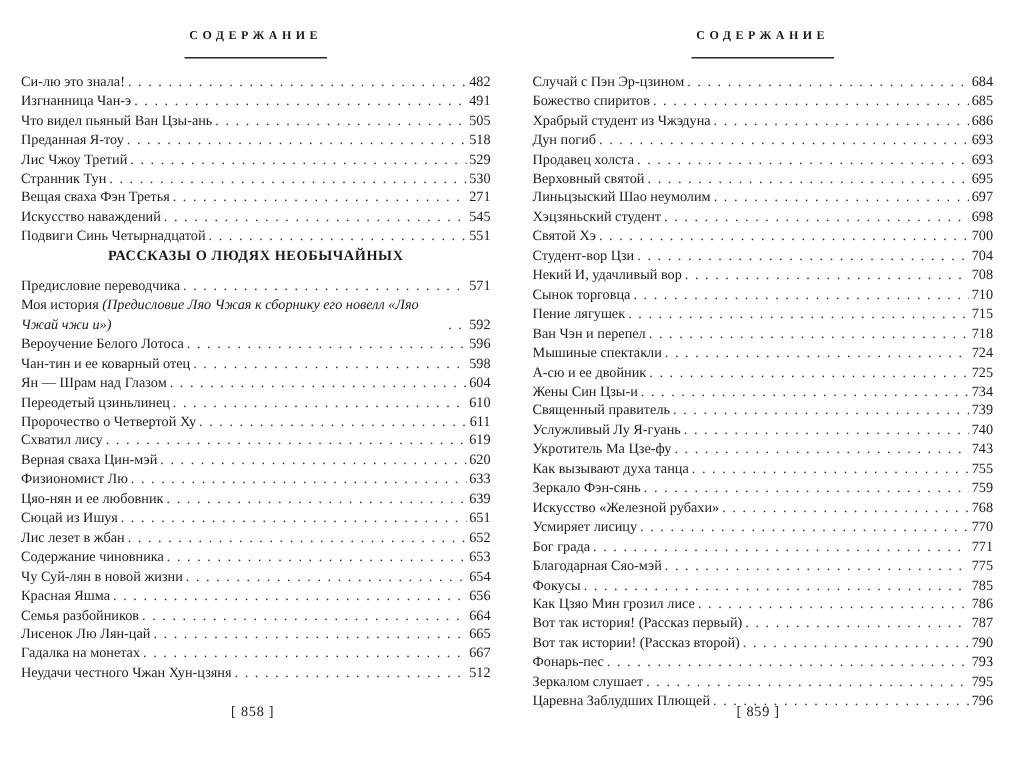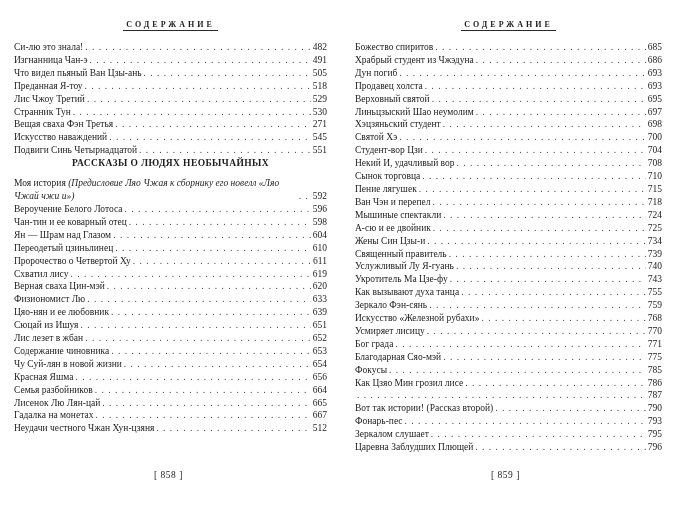--- a/index.html
+++ b/index.html
@@ -8,21 +8,21 @@
     background:#ffffff;color:#1c1c1c;
     font-family:"Liberation Serif","DejaVu Serif",serif;
   }
   .spread{display:flex;width:674px;height:506px;}
   .page{position:relative;width:337px;height:506px;box-sizing:border-box;background:#ffffff;}
   .page-left{padding:13px 10px 0 14px;}
   .page-right{padding:13px 12px 0 18px;}
   .toc-header-wrap{text-align:center;margin-bottom:10px;}
   .toc-header{
     display:inline-block;font-size:8px;font-weight:bold;letter-spacing:3px;
-    padding:0 3px 1px 3px;border-bottom:1px solid #2a2a2a;
+    padding:0 3px 10px 3px;border-bottom:1px solid #2a2a2a;
   }
   .toc-list{display:block;}
   .entry{display:flex;align-items:flex-end;font-size:9.5px;line-height:12.9px;}
   .entry .t{flex:0 1 auto;}
   .entry .t i{font-style:italic;}
   .leader{flex:1 1 12px;min-width:12px;overflow:hidden;white-space:nowrap;margin:0 2px;color:#333;}
   .leader::after{
     content:". . . . . . . . . . . . . . . . . . . . . . . . . . . . . . . . . . . . . . . . . . . . . . . . . . . . . . . . . . . . . . . . . . . . . . . . . . . .";
     letter-spacing:1px;
   }
@@ -85,20 +85,25 @@
           <span class="leader"></span>
           <span class="num">545</span>
         </div>
         <div class="entry">
           <span class="t">Подвиги Синь Четырнадцатой</span>
           <span class="leader"></span>
           <span class="num">551</span>
         </div>
         <div class="section-heading">РАССКАЗЫ О ЛЮДЯХ НЕОБЫЧАЙНЫХ</div>
         <div class="entry">
+          <span class="t">Предисловие переводчика</span>
+          <span class="leader"></span>
+          <span class="num">571</span>
+        </div>
+        <div class="entry">
           <span class="t">Моя история <i>(Предисловие Ляо Чжая к сборнику его новелл «Ляо Чжай чжи и»)</i></span>
           <span class="leader"></span>
           <span class="num">592</span>
         </div>
         <div class="entry">
           <span class="t">Вероучение Белого Лотоса</span>
           <span class="leader"></span>
           <span class="num">596</span>
         </div>
         <div class="entry">
@@ -188,20 +193,25 @@
         </div>
       </div>
     <div class="folio">[ 858 ]</div>
   </div>
   <div class="page page-right">
     <div class="toc-header-wrap">
       <span class="toc-header">СОДЕРЖАНИЕ</span>
     </div>
     <div class="toc-list">
         <div class="entry">
+          <span class="t">Случай с Пэн Эр-цзином</span>
+          <span class="leader"></span>
+          <span class="num">684</span>
+        </div>
+        <div class="entry">
           <span class="t">Божество спиритов</span>
           <span class="leader"></span>
           <span class="num">685</span>
         </div>
         <div class="entry">
           <span class="t">Храбрый студент из Чжэдуна</span>
           <span class="leader"></span>
           <span class="num">686</span>
         </div>
         <div class="entry">
@@ -323,20 +333,21 @@
           <span class="t">Фокусы</span>
           <span class="leader"></span>
           <span class="num">785</span>
         </div>
         <div class="entry">
           <span class="t">Как Цзяо Мин грозил лисе</span>
           <span class="leader"></span>
           <span class="num">786</span>
         </div>
         <div class="entry">
+          <span class="t">Вот так история! (Рассказ первый)</span>
           <span class="leader"></span>
           <span class="num">787</span>
         </div>
         <div class="entry">
           <span class="t">Вот так истории! (Рассказ второй)</span>
           <span class="leader"></span>
           <span class="num">790</span>
         </div>
         <div class="entry">
           <span class="t">Фонарь-пес</span>

